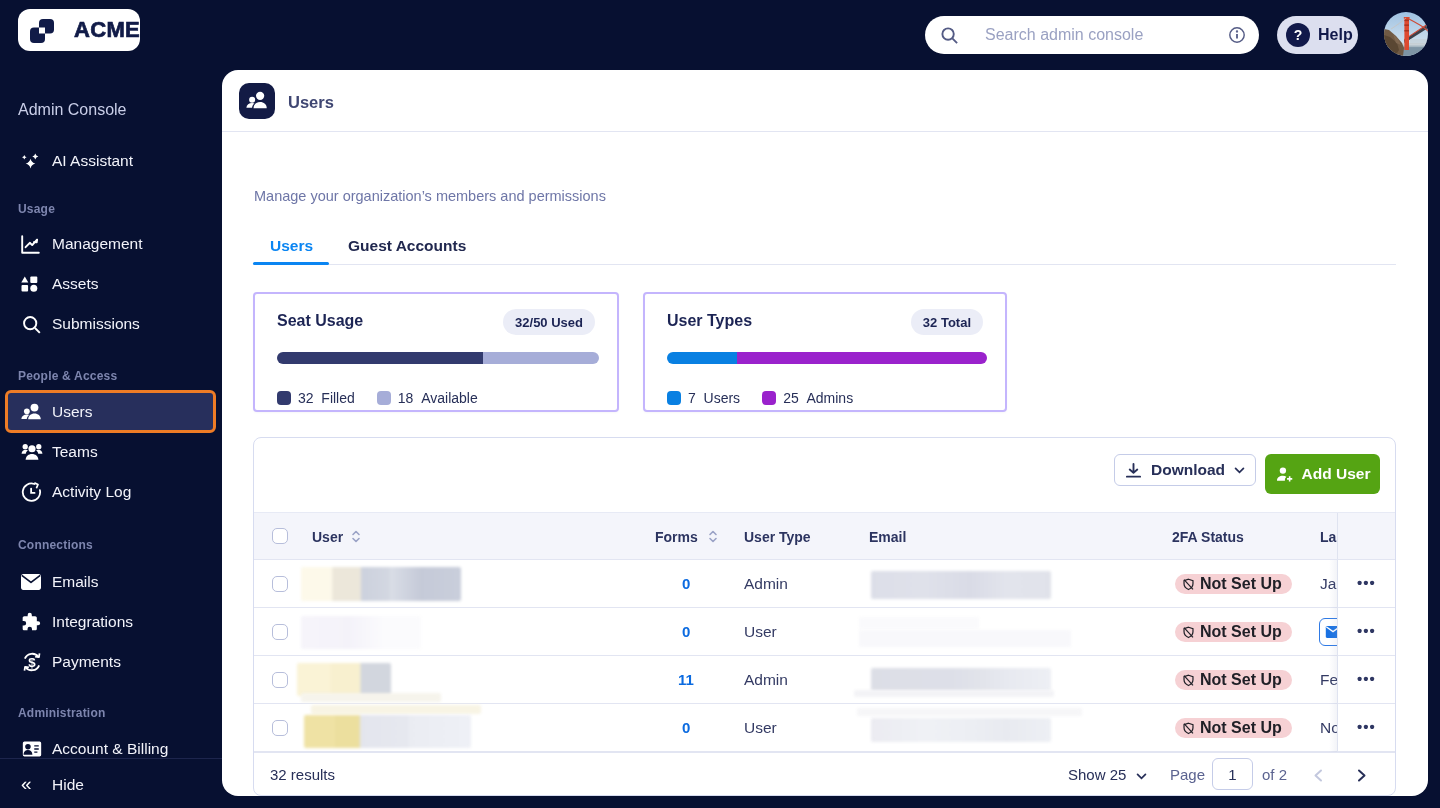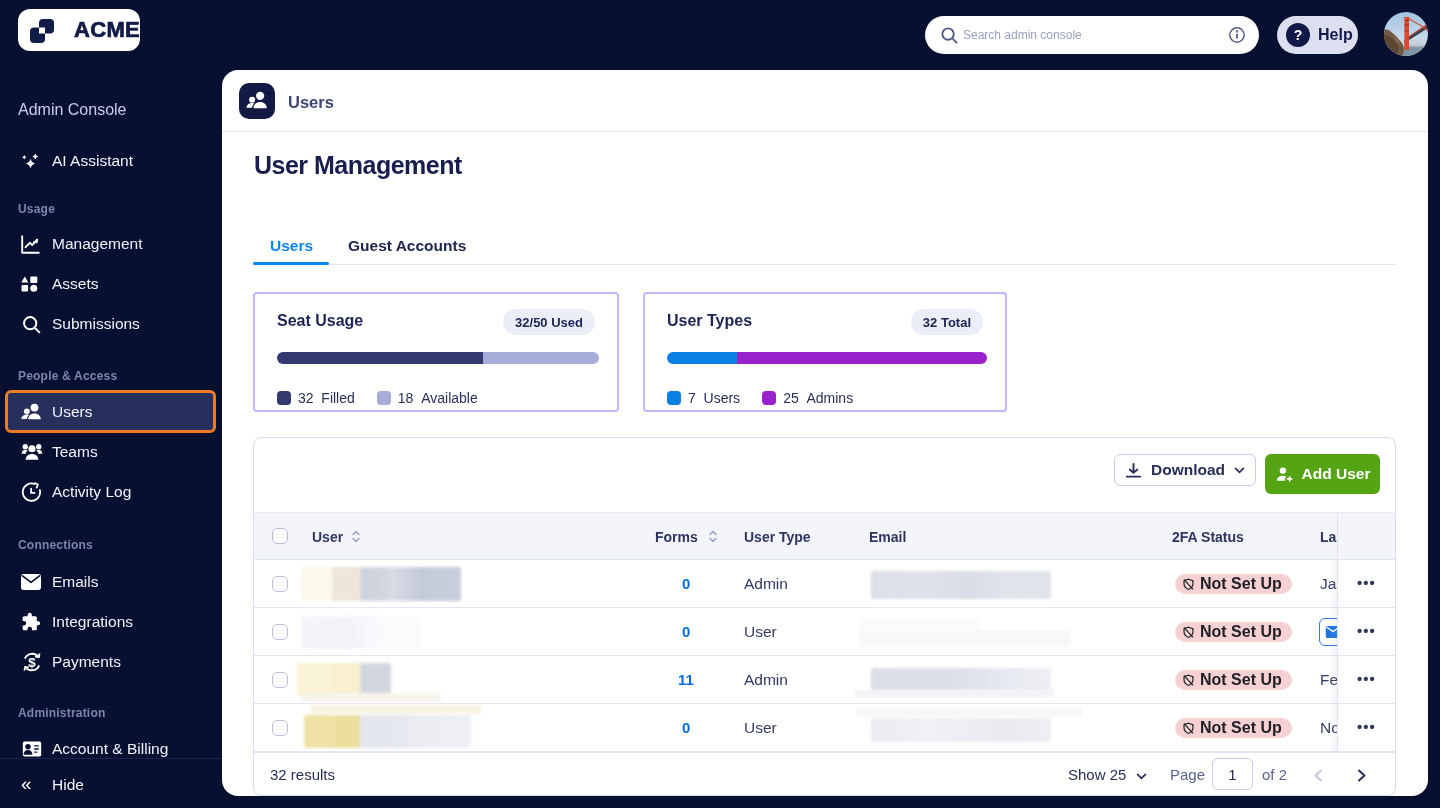--- a/index.html
+++ b/index.html
@@ -4,21 +4,21 @@
 <style>
 * { margin:0; padding:0; box-sizing:border-box; }
 html,body { width:1440px; height:808px; overflow:hidden; }
 body { background:#071031; font-family:"Liberation Sans", sans-serif; position:relative; }
 .abs { position:absolute; }
 
 
 .logo { left:18px; top:9px; width:122px; height:42px; background:#fff; border-radius:12px; display:flex; align-items:center; }
 .logo-txt { color:#111b48; font-weight:bold; font-size:22px; letter-spacing:0.3px; margin-left:56px; -webkit-text-stroke:0.7px #111b48; }
 .searchbar { left:925px; top:16px; width:334px; height:38px; background:#fff; border-radius:19px; display:flex; align-items:center; }
-.searchbar .ph { color:#9aa1c2; font-size:12px; margin-left:4px; flex:1; }
+.searchbar .ph { color:#9aa1c2; font-size:16px; margin-left:26px; flex:1; }
 .helpbtn { left:1277px; top:16px; width:81px; height:38px; background:#dcdfef; border-radius:19px; display:flex; align-items:center; }
 .helpq { width:24px; height:24px; background:#11194a; color:#fff; border-radius:50%; font-size:14px; font-weight:bold; display:flex; align-items:center; justify-content:center; margin-left:9px; }
 .helptxt { color:#11194a; font-size:16px; font-weight:bold; margin-left:8px;text-align:center; }
 .avatar { left:1384px; top:12px; width:44px; height:44px; border-radius:50%; overflow:hidden; }
 
 
 .sb-title { left:18px; top:101px; color:#c9cee8; font-size:16px; }
 .sb-label { left:18px; color:#7d85ae; font-size:12px; font-weight:bold; letter-spacing:0.2px; }
 .nav { left:0; width:222px; height:40px; display:flex; align-items:center; color:#f2f3fa; font-size:15.5px; }
 .nav svg { position:absolute; left:21px; }
@@ -227,21 +227,21 @@
   <div class="abs pg-head"></div>
   <div class="abs pg-ico">
     <svg width="22" height="22" viewBox="0 0 24 24" fill="#fff">
         <circle cx="6.7" cy="10.6" r="3.3"></circle>
         <path d="M0.4 19.4c.3-3.2 2.8-5.1 6.3-5.1.9 0 1.8.2 2.6.5-1.5 1.1-2.5 2.7-2.7 4.6z"></path>
         <circle cx="15.4" cy="6.4" r="4.5"></circle>
         <path d="M8.2 19.8c0-4.1 3.2-6.7 7.2-6.7s7.2 2.6 7.2 6.7z"></path>
       </svg>
   </div>
   <div class="abs pg-head-t">Users</div>
-  <div class="abs h1">User Management</div>
+  <div class="abs sub">Manage your organization’s members and permissions</div>
   <div class="abs tab-line"></div>
   <div class="abs tab-users">Users</div>
   <div class="abs tab-guest">Guest Accounts</div>
   <div class="abs tab-under"></div>
 
   <div class="abs card" style="left:31px;top:222px;width:366px;height:120px">
     <div class="abs c-title">Seat Usage</div>
     <div class="abs c-pill" style="right:22px">32/50 Used</div>
     <div class="abs bar">
         <div style="width:64%;background:#323a6e"></div>

